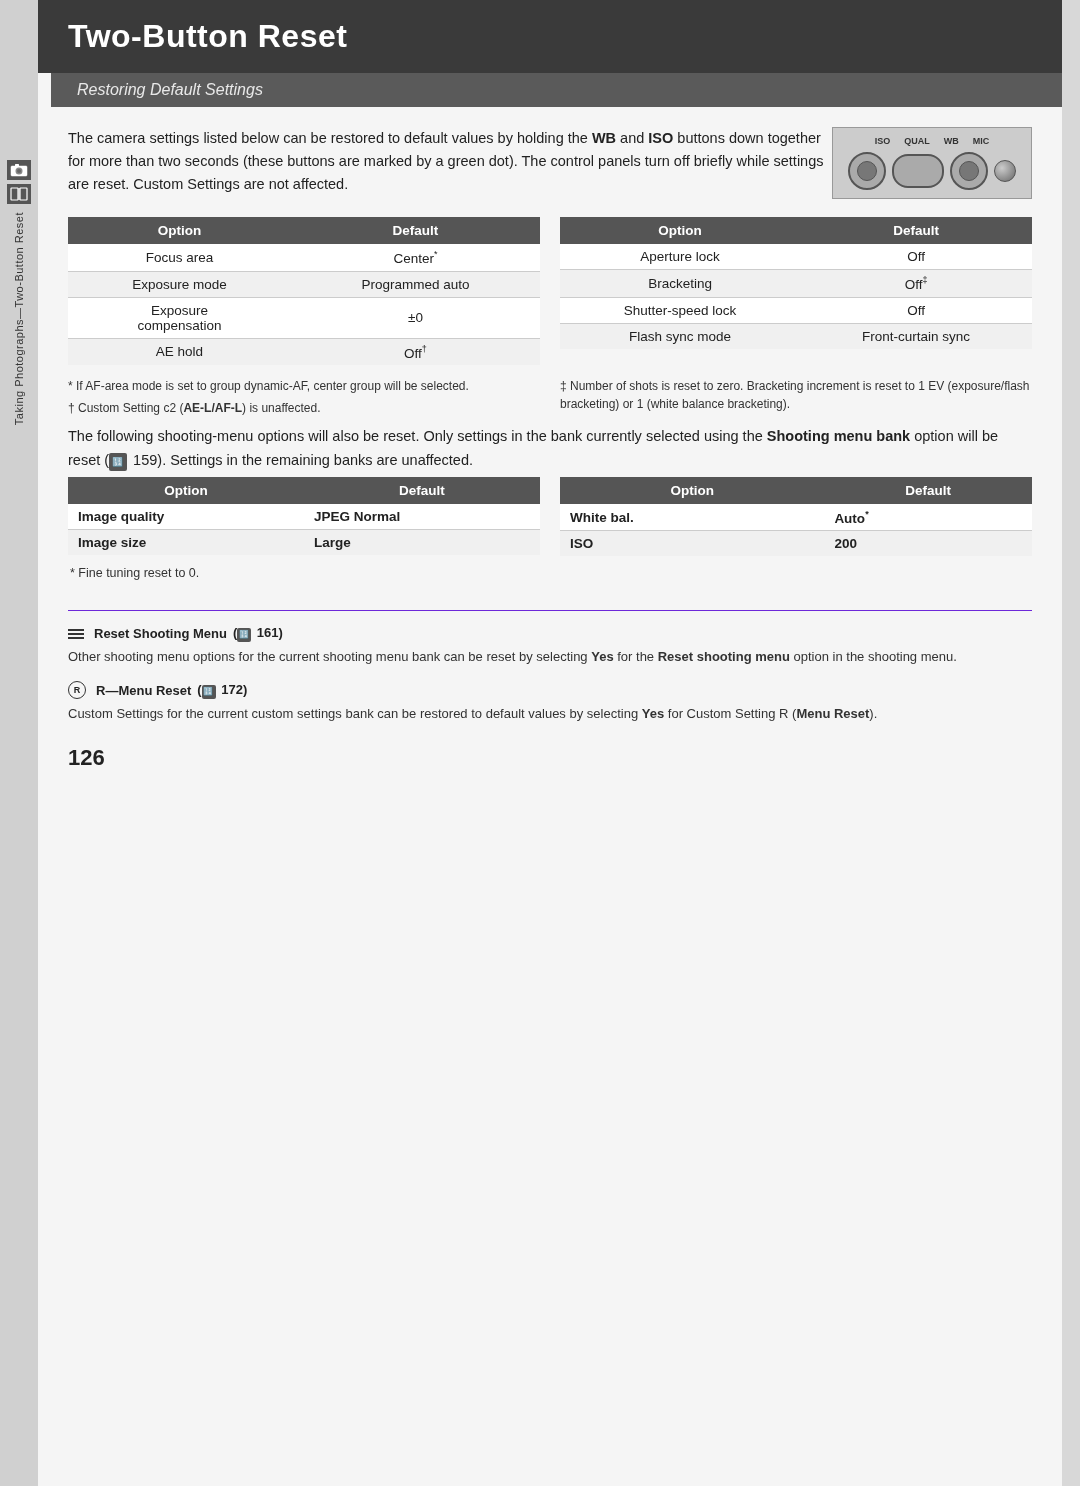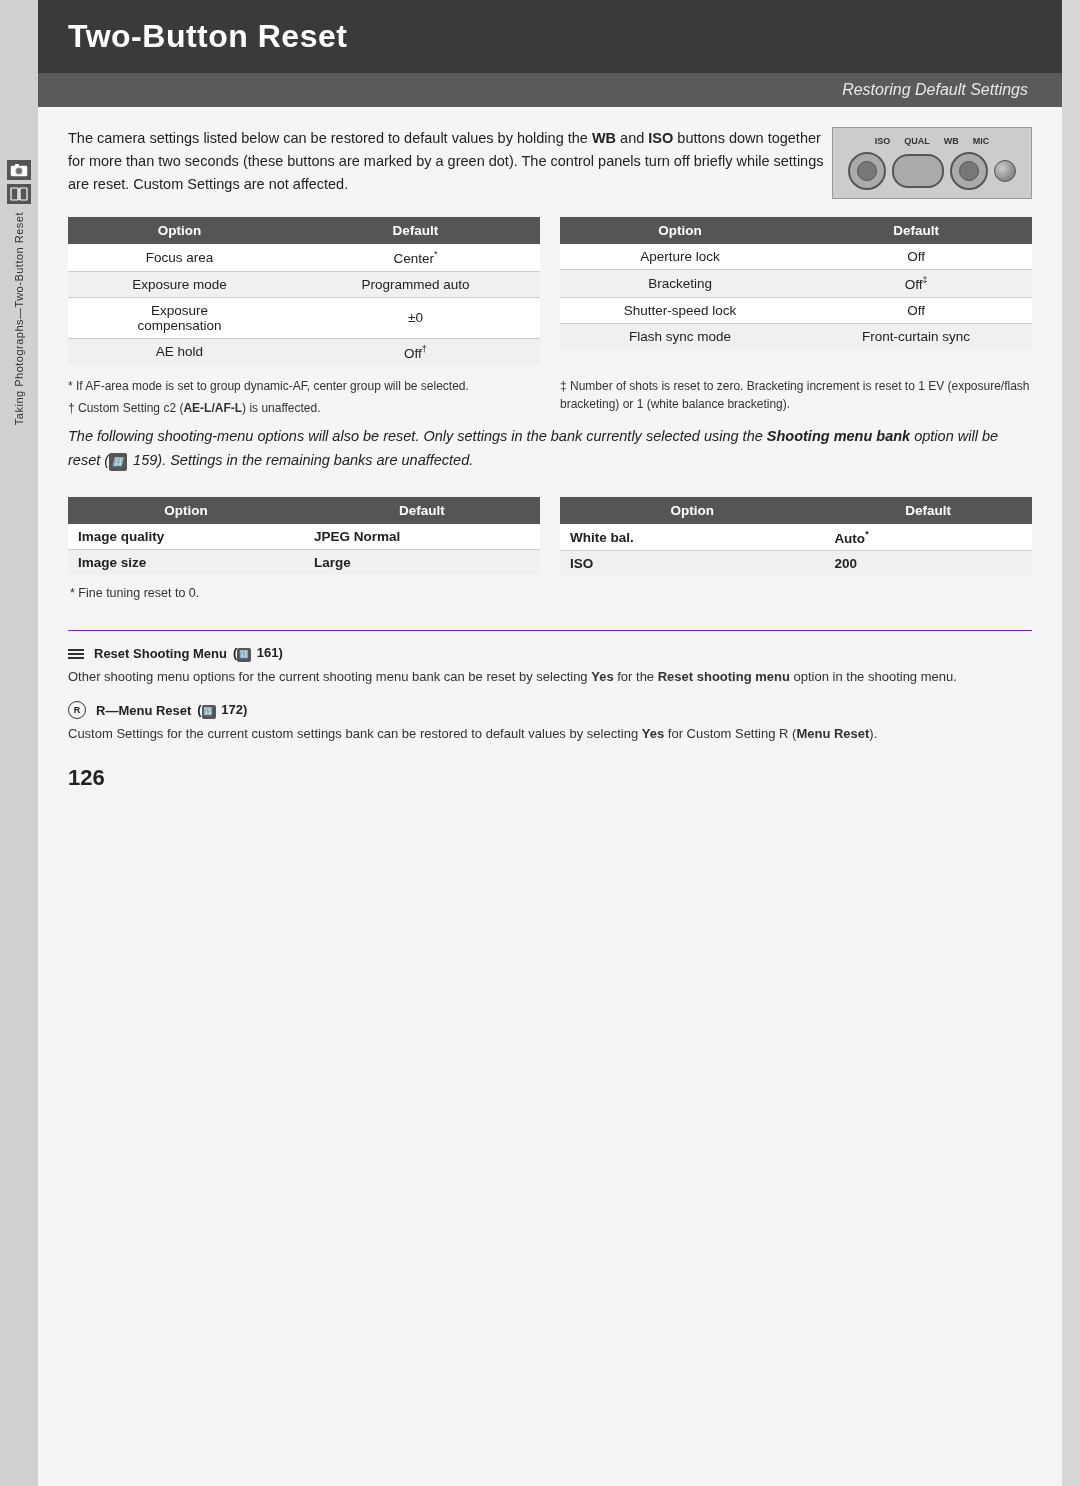--- a/index.html
+++ b/index.html
@@ -90,22 +90,23 @@
     .title-bar h1 {
       color: white;
       font-size: 32px;
       font-weight: 900;
       letter-spacing: 0.5px;
     }
 
     
     .subtitle-bar {
       background: #5a5a5a;
-      padding: 8px 34px;
-      text-align: right;
+      padding: 8px 26px;
+      text-align: left;
+      margin-left: 13px;
     }
 
     .subtitle-bar span {
       color: #e8e8e8;
       font-style: italic;
       font-size: 16px;
     }
 
     
     .content {
@@ -237,22 +238,21 @@
 
     .notes-left p, .notes-right p {
       margin-bottom: 4px;
     }
 
     
     .main-paragraph {
       font-size: 14.5px;
       line-height: 1.65;
       color: #222;
-      margin-bottom: 24px;
-      font-style: italic;
+      margin-bottom: 4px;
     }
 
     
     .second-tables-row {
       display: flex;
       gap: 20px;
       margin-bottom: 10px;
     }
 
     .fine-tuning-note {

